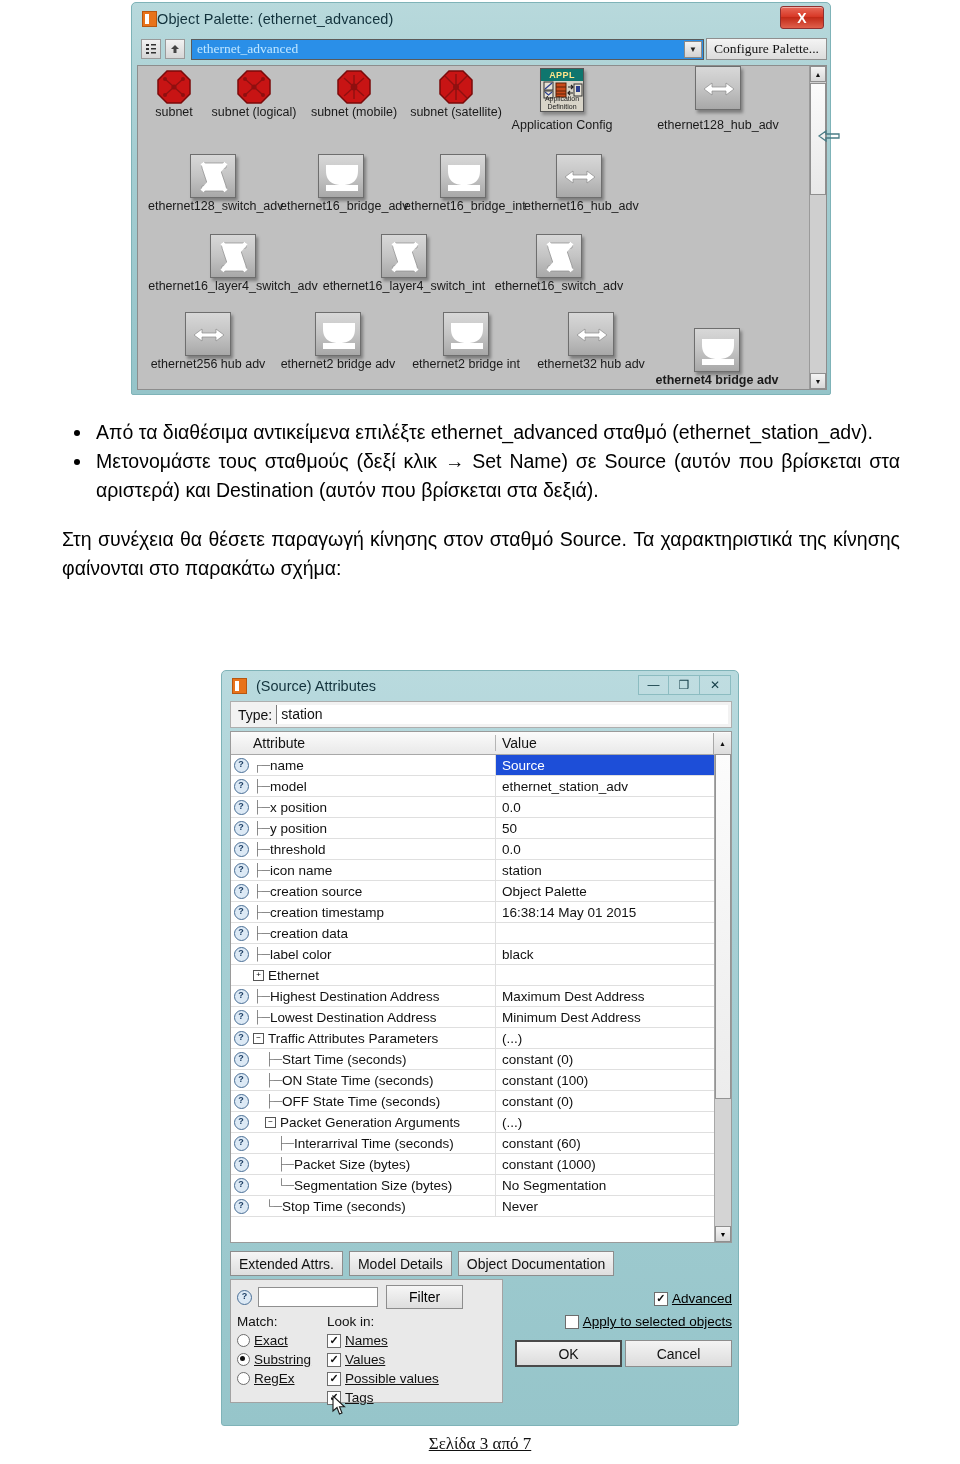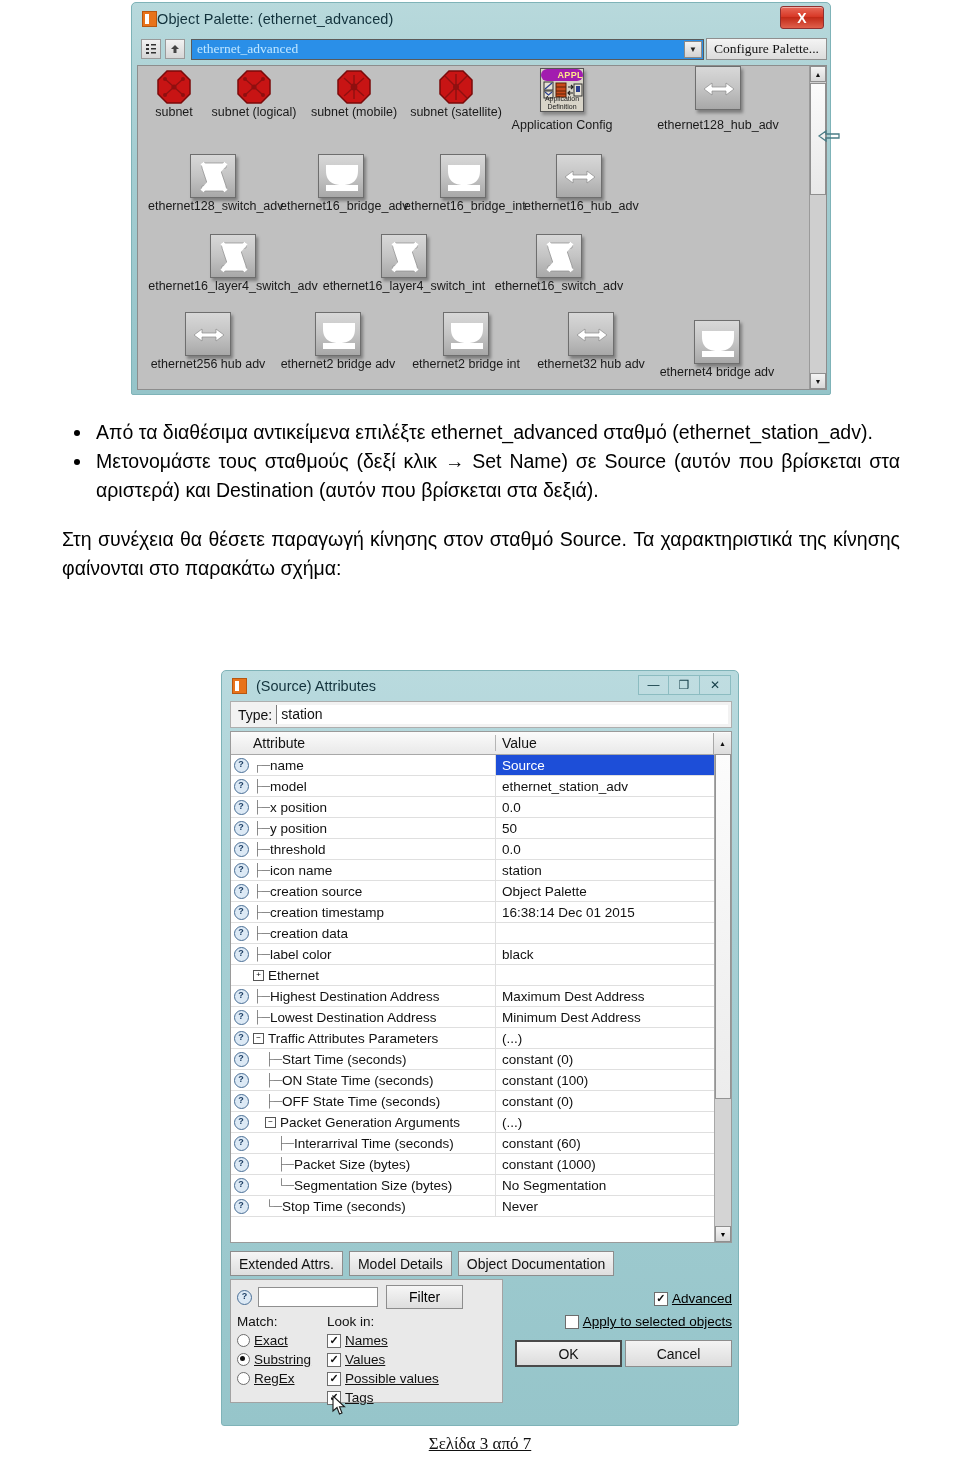--- a/index.html
+++ b/index.html
@@ -206,28 +206,27 @@
     width: 44px; height: 44px;
     margin: 0 auto;
     background: #d8d4c8;
     border: 1px solid #555;
     position: relative;
     box-sizing: border-box;
     box-shadow: 2px 3px 3px rgba(0,0,0,0.3);
   }
   .appcfg-head {
     position: absolute; left: 0; top: 0; right: 0; height: 12px;
-    background: #a21caf;
+    background: #0f766e;
     color: #ffe58a;
     font-size: 9px;
     font-weight: bold;
-    text-align: right;
+    text-align: center;
     line-height: 12px;
     letter-spacing: 0.4px;
-    border-radius: 6px;
   }
   .appcfg-body {
     position: absolute; left: 0; top: 12px; right: 0; bottom: 0;
   }
   .appcfg-cap {
     position: absolute;
     left: 0; right: 0; bottom: 1px;
     font-size: 7px;
     text-align: center;
     line-height: 7.5px;
@@ -841,21 +840,21 @@
         <div class="pal-label">ethernet2 bridge int</div>
       </div>
       <div class="pal-item" style="left:392px;top:0;width:122px;">
         <div class="dev-box">
           <svg width="46" height="44" viewBox="0 0 46 44">
             <path d="M8 22 L16 16 L16 20 L30 20 L30 16 L38 22 L30 28 L30 24 L16 24 L16 28 Z" fill="#ffffff" stroke="#8a8a8a" stroke-width="0.7"></path>
           </svg>
         </div>
         <div class="pal-label">ethernet32 hub adv</div>
       </div>
-      <div class="pal-item" style="left:516px;top:8px;width:126px;">
+      <div class="pal-item" style="left:516px;top:16px;width:126px;font-weight:bold;">
         <div class="dev-box">
           <svg width="46" height="44" viewBox="0 0 46 44">
             <path d="M7 10 L39 10 L39 16 C39 28 30 30 23 30 C16 30 7 28 7 16 Z" fill="#ffffff"></path>
             <rect x="7" y="30" width="32" height="6" fill="#ffffff"></rect>
           </svg>
         </div>
         <div class="pal-label">ethernet4 bridge adv</div>
       </div>
     </div>
 
@@ -987,21 +986,21 @@
           </div>
           <div class="attr-row">
             <div class="cell-q">
               <span class="qmark">?</span>
             </div>
             <div class="cell-name">
               <span style="display: inline-block; width: 2px;"></span>
               <span class="tree-lead">├─</span>
               <span>creation timestamp</span>
             </div>
-            <div class="cell-value">16:38:14 Dec 01 2015</div>
+            <div class="cell-value">16:38:14 May 01 2015</div>
           </div>
           <div class="attr-row">
             <div class="cell-q">
               <span class="qmark">?</span>
             </div>
             <div class="cell-name">
               <span style="display: inline-block; width: 2px;"></span>
               <span class="tree-lead">├─</span>
               <span>creation data</span>
             </div>

